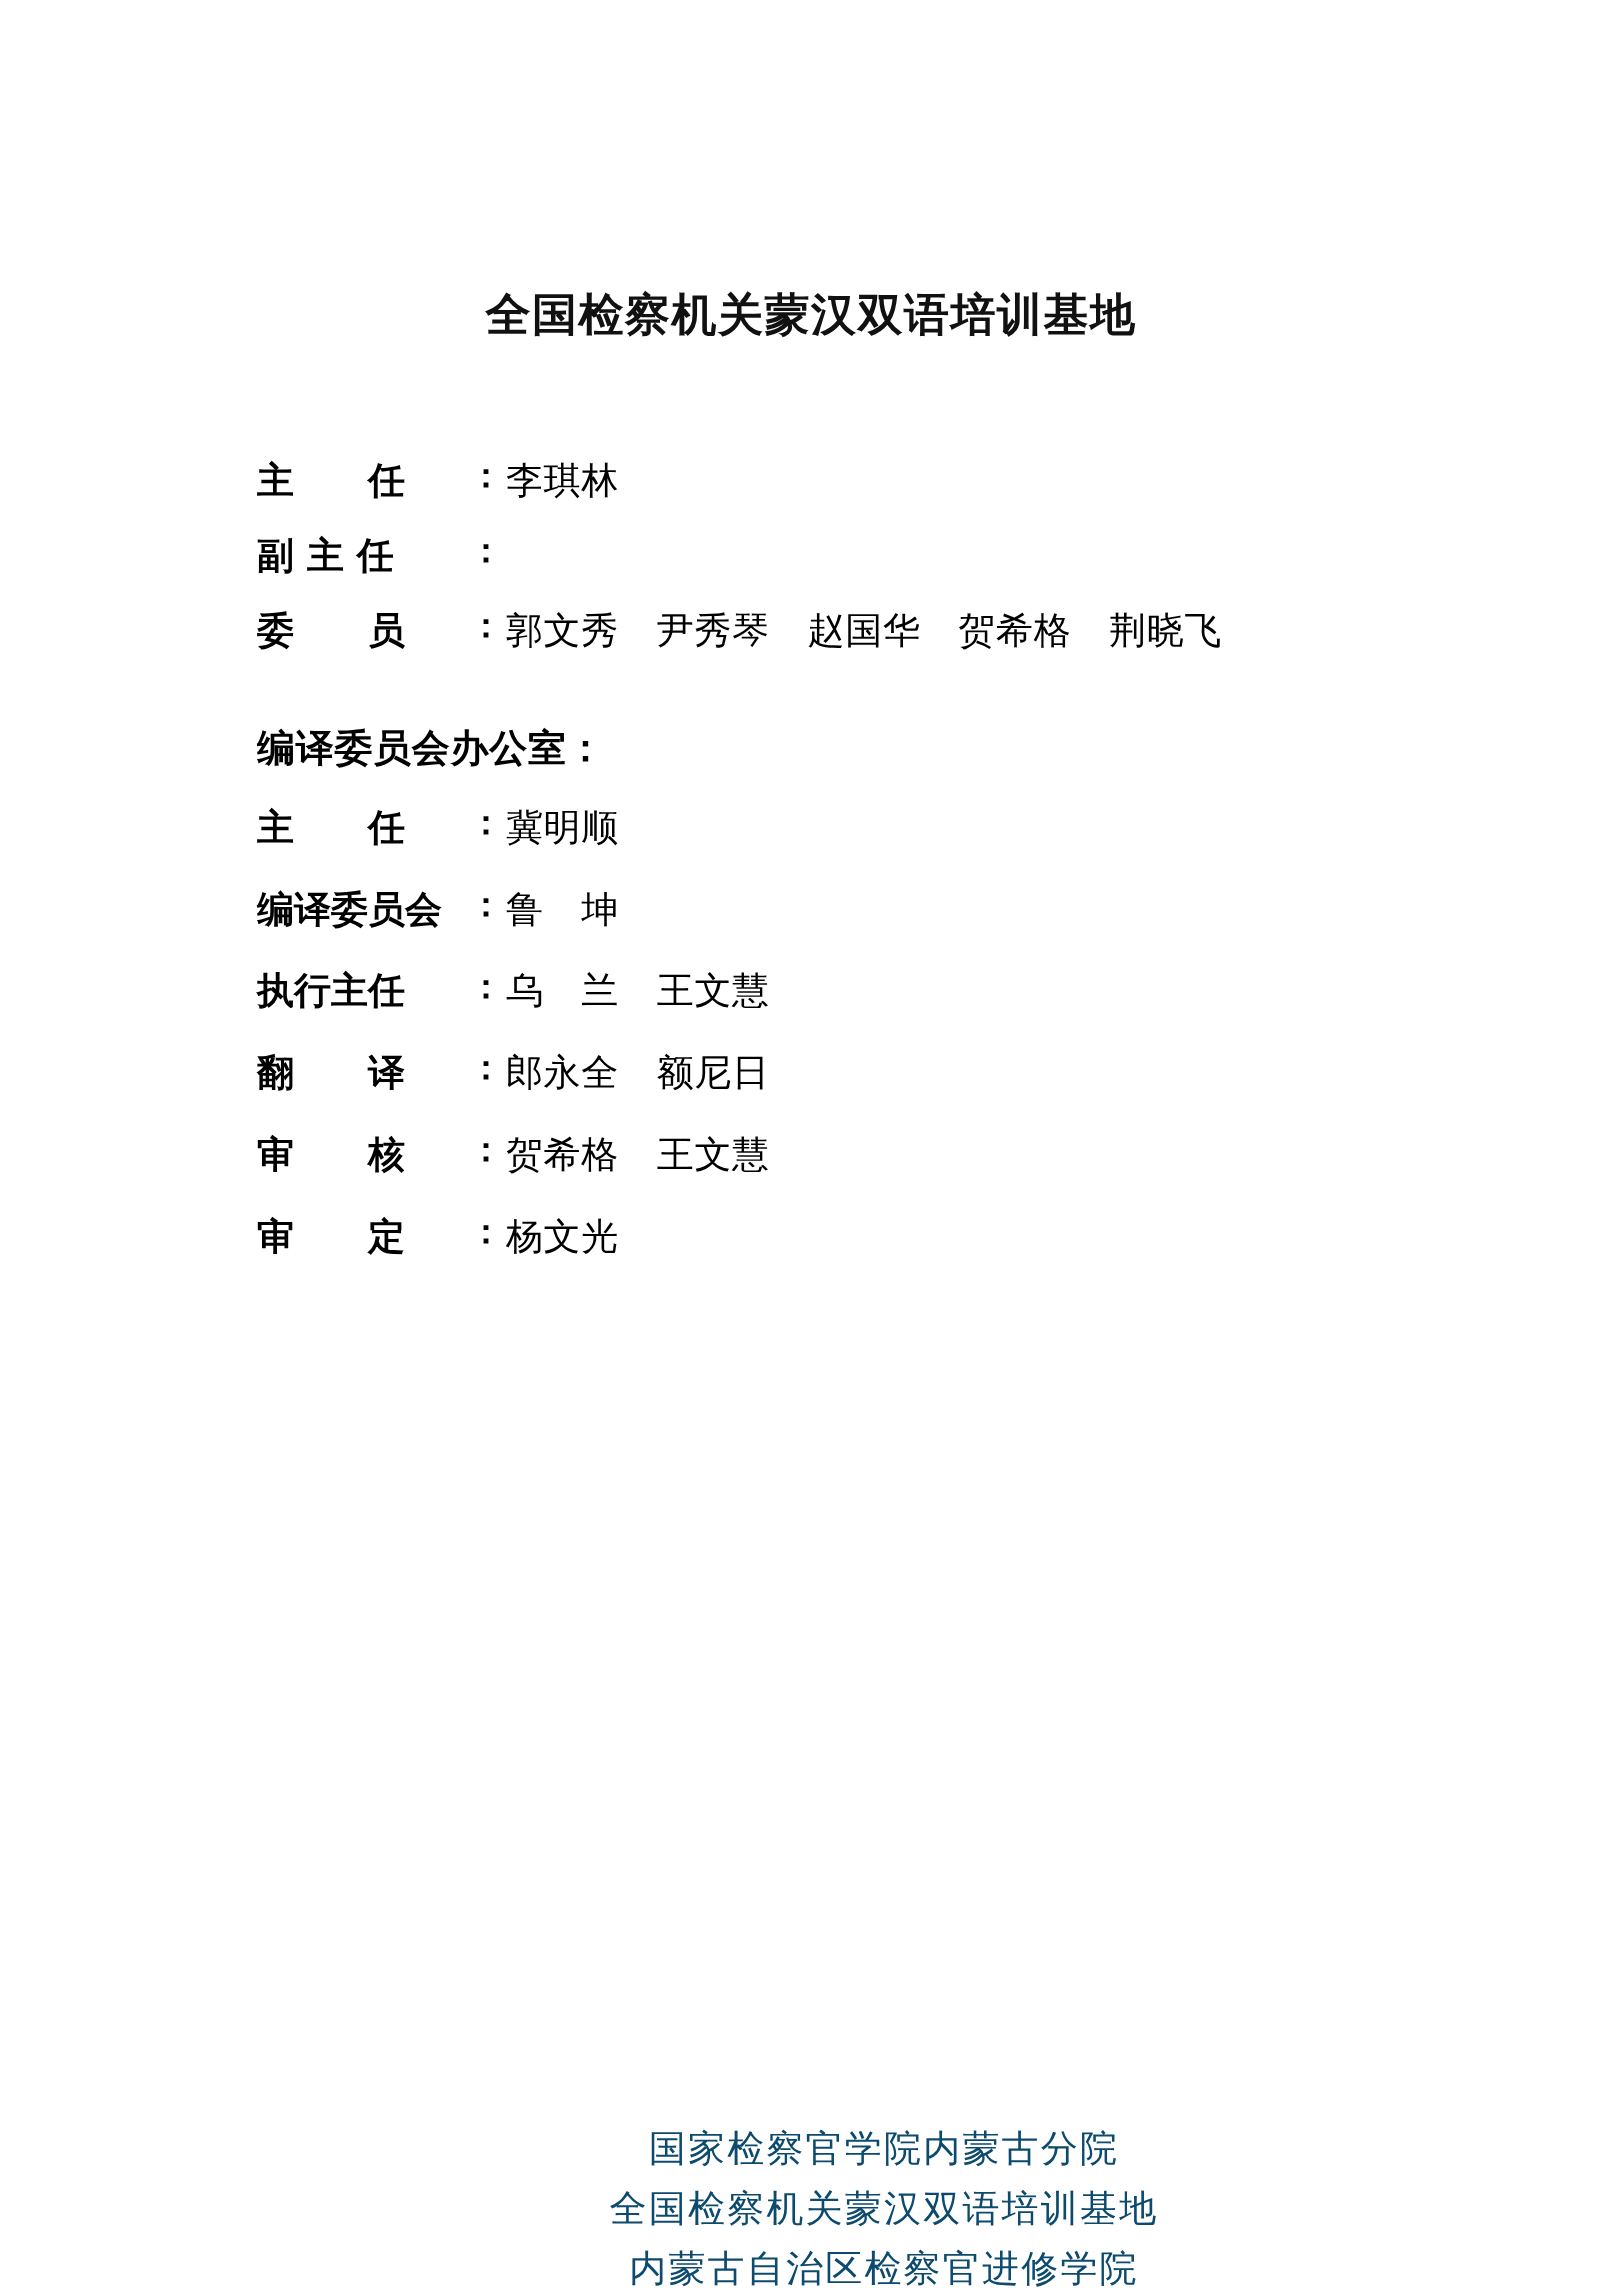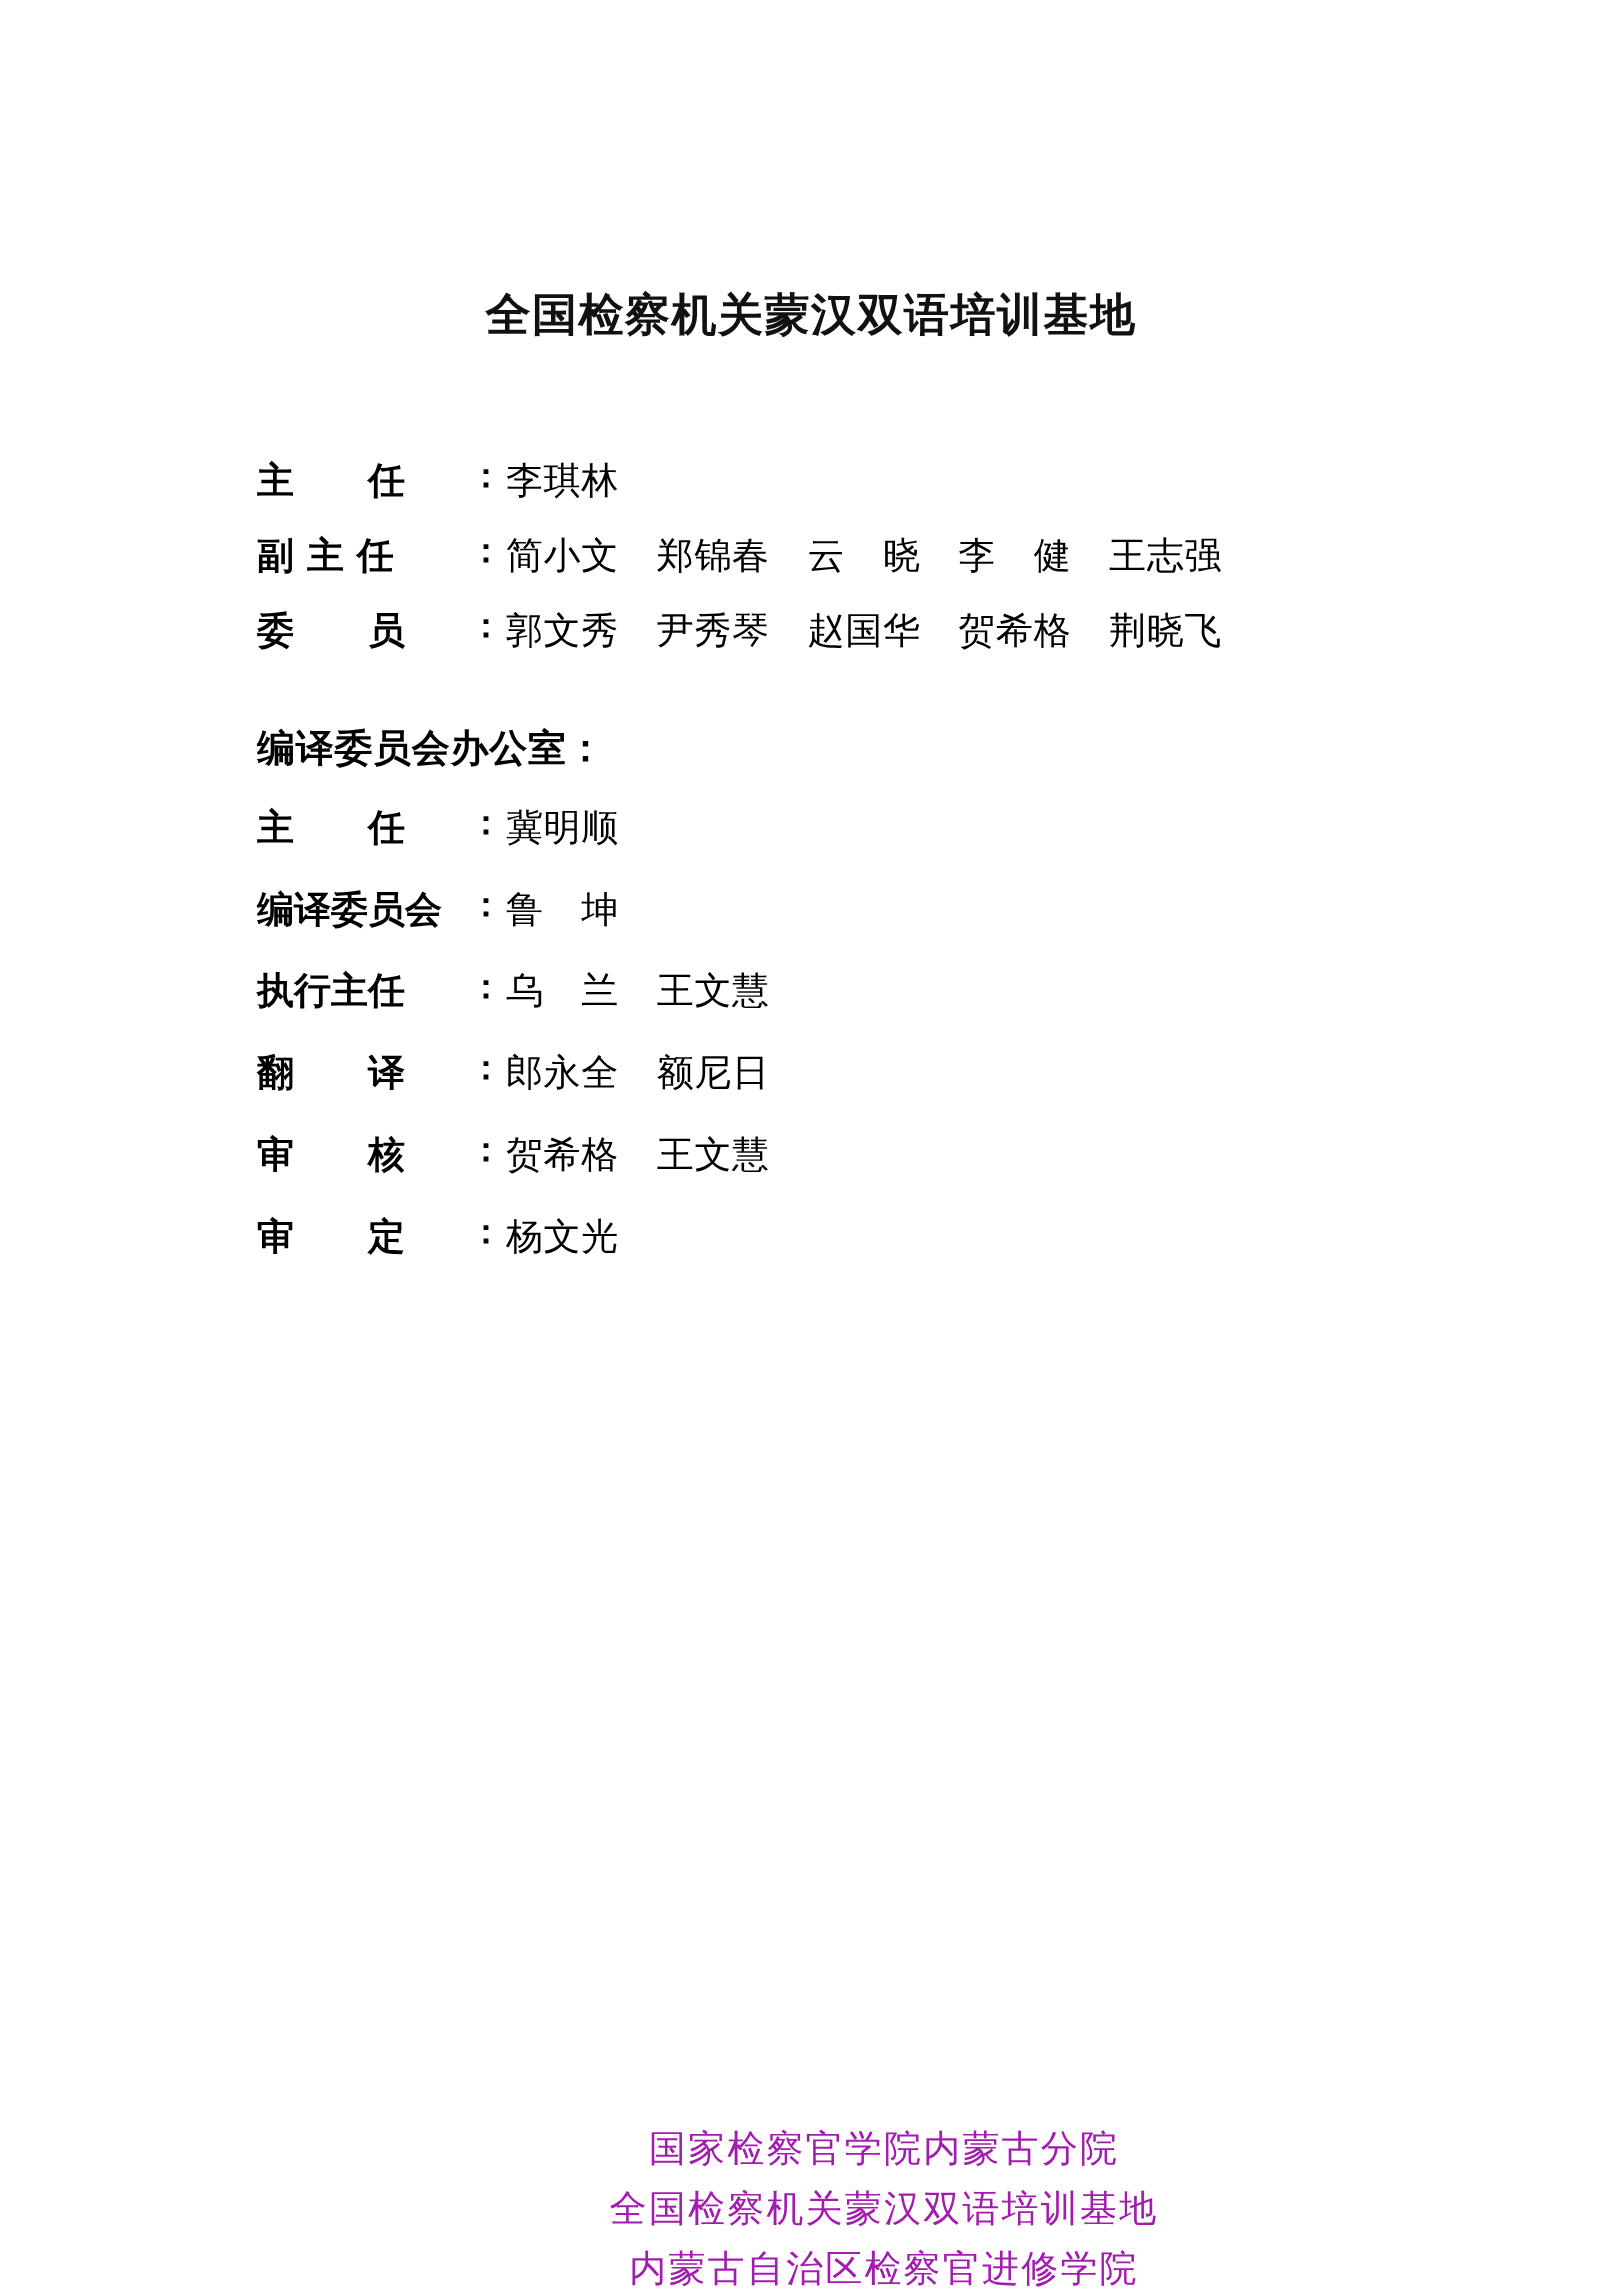--- a/index.html
+++ b/index.html
@@ -112,21 +112,21 @@
     right: 0;
     top: 1834px;
     text-align: center;
     padding-left: 146px;
   }
   .footer-line {
     font-family: "DejaVu Serif", "Liberation Serif", serif;
     font-size: 37px;
     letter-spacing: 2.2px;
     line-height: 1.62;
-    color: #a21caf;
+    color: #0c4a6e;
   }
 </style>
 </head>
 <body>
 
 <div class="page">
 
   <div class="heading">
     <div class="heading-line">全国检察机关蒙汉双语培训基地</div>
   </div>
@@ -135,21 +135,20 @@
 
     <div class="roster-row">
       <span class="role">主　　任</span>
       <span class="colon">：</span>
       <span class="names">李琪林</span>
     </div>
 
     <div class="roster-row">
       <span class="role">副 主 任</span>
       <span class="colon">：</span>
-      <span class="names">简小文　郑锦春　云　晓　李　健　王志强</span>
     </div>
 
     <div class="roster-row">
       <span class="role">委　　员</span>
       <span class="colon">：</span>
       <span class="names">郭文秀　尹秀琴　赵国华　贺希格　荆晓飞</span>
     </div>
 
 
   </div>

